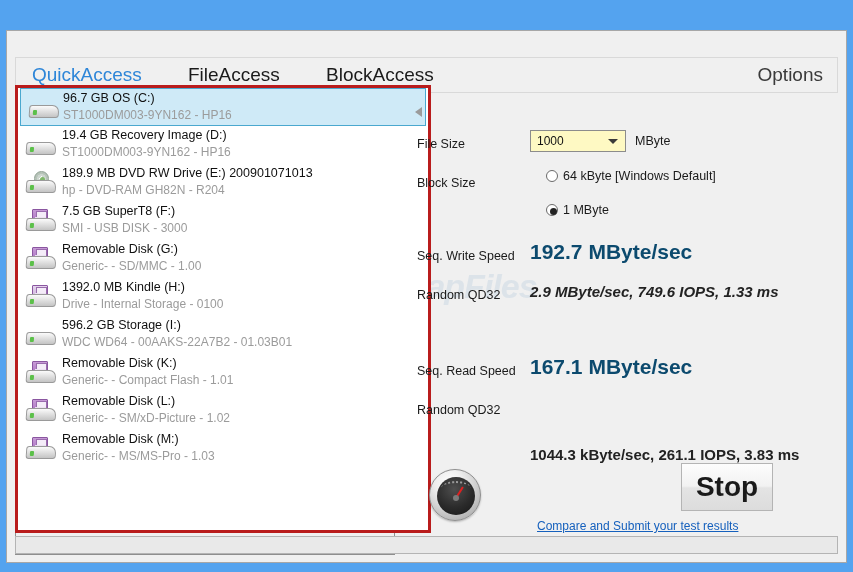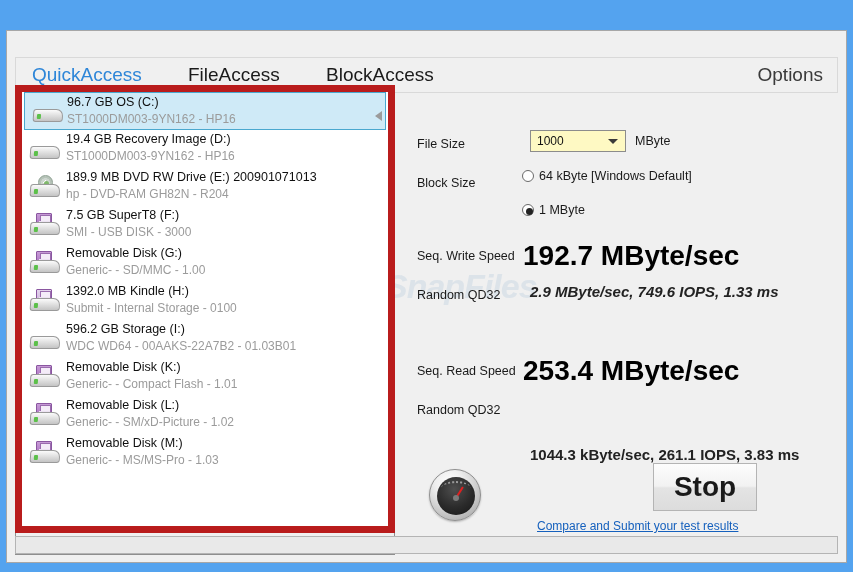--- a/index.html
+++ b/index.html
@@ -94,23 +94,23 @@
   }
   .tab.active { color: #2e86d8; }
   #tab-quick  { left: 16px; }
   #tab-file   { left: 172px; }
   #tab-block  { left: 310px; }
   #tab-options{ right: 14px; color: #3a3a3a; }
 
   
   #drivelist {
     position: absolute; left: 8px; top: 54px;
-    width: 380px; height: 448px;
+    width: 416px; height: 448px;
     background: #ffffff;
-    border: 7px solid #b91c1c;
+    border: 3px solid #b91c1c;
     overflow: hidden;
   }
   .drive-row {
     position: relative;
     height: 38px;
     padding-left: 40px;
     cursor: default;
   }
   .drive-row.selected {
     background: #cfeaf7;
@@ -225,37 +225,37 @@
   #filesize-value { position: absolute; left: 6px; top: 3px; }
   #filesize-arrow {
     position: absolute; right: 7px; top: 8px;
     width: 0; height: 0;
     border-left: 5px solid transparent;
     border-right: 5px solid transparent;
     border-top: 5px solid #3a3a3a;
   }
   #unit-mbyte { position: absolute; left: 228px; top: 49px; font-size: 12.5px; color:#1a1a1a; }
 
-  .radio-row { position: absolute; left: 115px; font-size: 12.5px; color: #1a1a1a; cursor: default; }
+  .radio-row { position: absolute; left: 139px; font-size: 12.5px; color: #1a1a1a; cursor: default; }
   #radio-64k  { top: 84px; }
   #radio-1m   { top: 118px; }
   .radio-dot {
     display: inline-block; width: 12px; height: 12px;
     border: 1px solid #6a6a6a; border-radius: 50%;
     background: #fff; vertical-align: -2px; margin-right: 5px;
     position: relative;
   }
   .radio-dot.on:after {
     content: ""; position: absolute; left: 2.5px; top: 2.5px;
     width: 7px; height: 7px; border-radius: 50%; background: #222;
   }
 
   .val-big {
-    position: absolute; left: 116px;
-    font-size: 28px; font-weight: bold; color: #000000; white-space: nowrap;
+    position: absolute; left: 123px;
+    font-size: 21px; font-weight: bold; color: #0c4a6e; white-space: nowrap;
   }
   #val-write { top: 155px; }
   #val-read  { top: 270px; }
 
   .val-sm {
     position: absolute; left: 123px;
     font-size: 15px; font-weight: bold; color: #222; white-space: nowrap;
   }
   #val-wrand { top: 198px; font-style: italic; }
   #val-rrand { top: 313px; margin-top: 48px; }
@@ -290,21 +290,21 @@
   }
 
   .bigbtn {
     position: absolute; top: 378px; height: 48px;
     background: linear-gradient(180deg, #fdfdfd 0%, #f2f2f2 48%, #e4e4e4 52%, #dcdcdc 100%);
     border: 1px solid #b4b4b4;
     text-align: center; line-height: 46px;
     font-size: 28px; font-weight: bold; cursor: default;
   }
   #btn-start { left: 124px; width: 100px; color: #2e86d8; }
-  #btn-stop  { left: 246px; width: 104px; color: #1a1a1a; }
+  #btn-stop  { left: 274px; width: 92px; color: #1a1a1a; }
 
   #compare-link {
     position: absolute; left: 130px; top: 434px;
     font-size: 12px; color: #1560bd; text-decoration: underline; cursor: default;
     white-space: nowrap;
   }
 
   
   #statusbar {
     position: absolute; left: 8px; bottom: 8px;
@@ -395,21 +395,21 @@
         <div class="drive-name">Removable Disk (G:)</div>
         <div class="drive-info">Generic- - SD/MMC - 1.00</div>
       </div>
 
       <div class="drive-row">
         <div class="dicon">
             <div class="floppy empty"></div>
             <div class="hdd"></div>
           </div>
         <div class="drive-name">1392.0 MB Kindle (H:)</div>
-        <div class="drive-info">Submit - Internal Storage - 0100</div>
+        <div class="drive-info">Drive - Internal Storage - 0100</div>
       </div>
 
       <div class="drive-row">
         <div class="dicon">
             <div class="hdd"></div>
           </div>
         <div class="drive-name">596.2 GB Storage (I:)</div>
         <div class="drive-info">WDC WD64 - 00AAKS-22A7B2 - 01.03B01</div>
       </div>
 
@@ -467,21 +467,21 @@
         <span class="radio-dot on"></span><span>1 MByte</span>
       </div>
 
       <div class="lbl" id="lbl-write">Seq. Write Speed</div>
       <div class="val-big" id="val-write">192.7 MByte/sec</div>
 
       <div class="lbl" id="lbl-wrand">Random QD32</div>
       <div class="val-sm" id="val-wrand">2.9 MByte/sec, 749.6 IOPS, 1.33 ms</div>
 
       <div class="lbl" id="lbl-read">Seq. Read Speed</div>
-      <div class="val-big" id="val-read">253.4 MByte/sec</div>
+      <div class="val-big" id="val-read">167.1 MByte/sec</div>
 
       <div class="lbl" id="lbl-rrand">Random QD32</div>
       <div class="val-sm" id="val-rrand">1044.3 kByte/sec, 261.1 IOPS, 3.83 ms</div>
 
       <div id="gauge">
         <div class="gface">
           <div class="ticks"></div>
           <div class="gneedle"></div>
           <div class="ghub"></div>
         </div>

